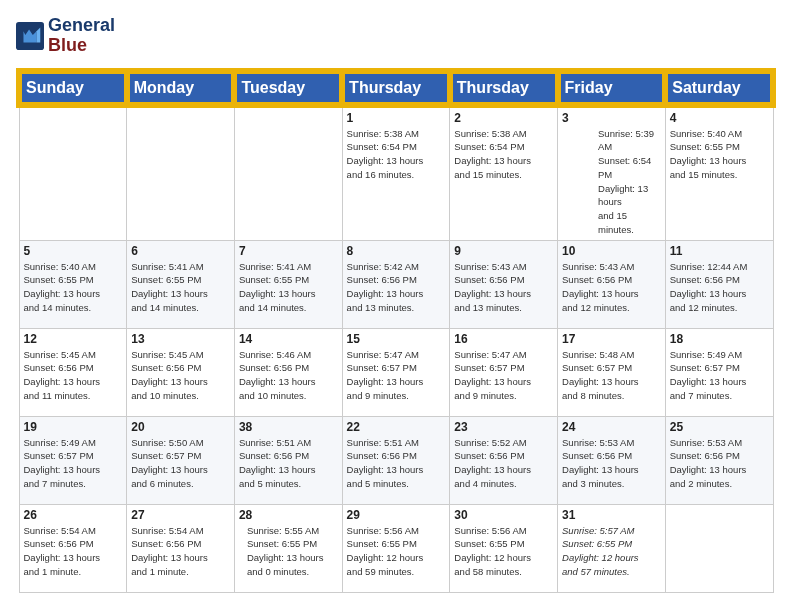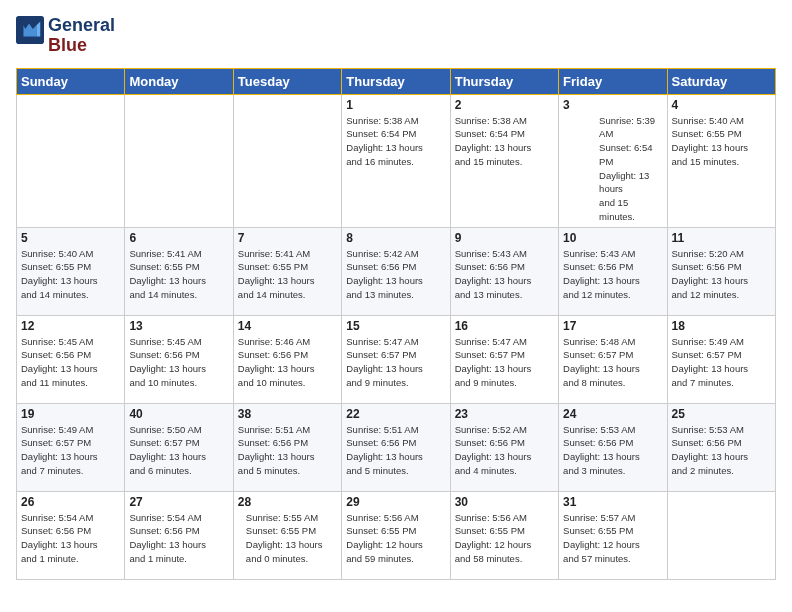--- a/index.html
+++ b/index.html
@@ -11,21 +11,21 @@
       padding: 16px;
     }
     .header {
       display: flex;
       justify-content: space-between;
       align-items: flex-start;
       margin-bottom: 12px;
     }
     .logo {
       display: flex;
-      align-items: flex-start;
+      align-items: center;
       gap: 4px;
     }
     .logo-text {
       font-size: 18px;
       font-weight: bold;
       color: #1a3a6b;
       line-height: 1.1;
     }
     .logo-text span {
       color: #7f1d1d;
@@ -48,25 +48,25 @@
       color: #333;
     }
     table {
       width: 100%;
       border-collapse: collapse;
       table-layout: fixed;
     }
     thead th {
       background: #3060b0;
       color: #fff;
-      font-size: 13px;
+      font-size: 16px;
       font-weight: bold;
       padding: 5px 4px;
       text-align: left;
-      border: 1px solid #eab308;
+      border: 6px solid #eab308;
     }
     tbody td {
       border: 1px solid #ccc;
       vertical-align: top;
       padding: 3px 4px;
       font-size: 9.5px;
       color: #333;
       height: 88px;
       background: #fff;
     }
@@ -190,21 +190,21 @@
         </td>
         <td>
           <span class="day-num">10</span>
           <div class="day-info" style="white-space: pre-line;">Sunrise: 5:43 AM
 Sunset: 6:56 PM
 Daylight: 13 hours
 and 12 minutes.</div>
         </td>
         <td>
           <span class="day-num">11</span>
-          <div class="day-info" style="white-space: pre-line;">Sunrise: 5:20 AM
+          <div class="day-info" style="white-space: pre-line;">Sunrise: 12:44 AM
 Sunset: 6:56 PM
 Daylight: 13 hours
 and 12 minutes.</div>
         </td>
       </tr>
       <tr>
         <td>
           <span class="day-num">12</span>
           <div class="day-info" style="white-space: pre-line;">Sunrise: 5:45 AM
 Sunset: 6:56 PM
@@ -256,21 +256,21 @@
       </tr>
       <tr>
         <td>
           <span class="day-num">19</span>
           <div class="day-info" style="white-space: pre-line;">Sunrise: 5:49 AM
 Sunset: 6:57 PM
 Daylight: 13 hours
 and 7 minutes.</div>
         </td>
         <td>
-          <span class="day-num">40</span>
+          <span class="day-num">20</span>
           <div class="day-info" style="white-space: pre-line;">Sunrise: 5:50 AM
 Sunset: 6:57 PM
 Daylight: 13 hours
 and 6 minutes.</div>
         </td>
         <td>
           <span class="day-num">38</span>
           <div class="day-info" style="white-space: pre-line;">Sunrise: 5:51 AM
 Sunset: 6:56 PM
 Daylight: 13 hours
@@ -336,21 +336,21 @@
         </td>
         <td>
           <span class="day-num">30</span>
           <div class="day-info" style="white-space: pre-line;">Sunrise: 5:56 AM
 Sunset: 6:55 PM
 Daylight: 12 hours
 and 58 minutes.</div>
         </td>
         <td>
           <span class="day-num">31</span>
-          <div class="day-info" style="white-space: pre-line;">Sunrise: 5:57 AM
+          <div class="day-info" style="white-space: pre-line; font-style: italic;">Sunrise: 5:57 AM
 Sunset: 6:55 PM
 Daylight: 12 hours
 and 57 minutes.</div>
         </td>
         <td></td>
       </tr>
     </tbody>
 </table>
 
 </body></html>

